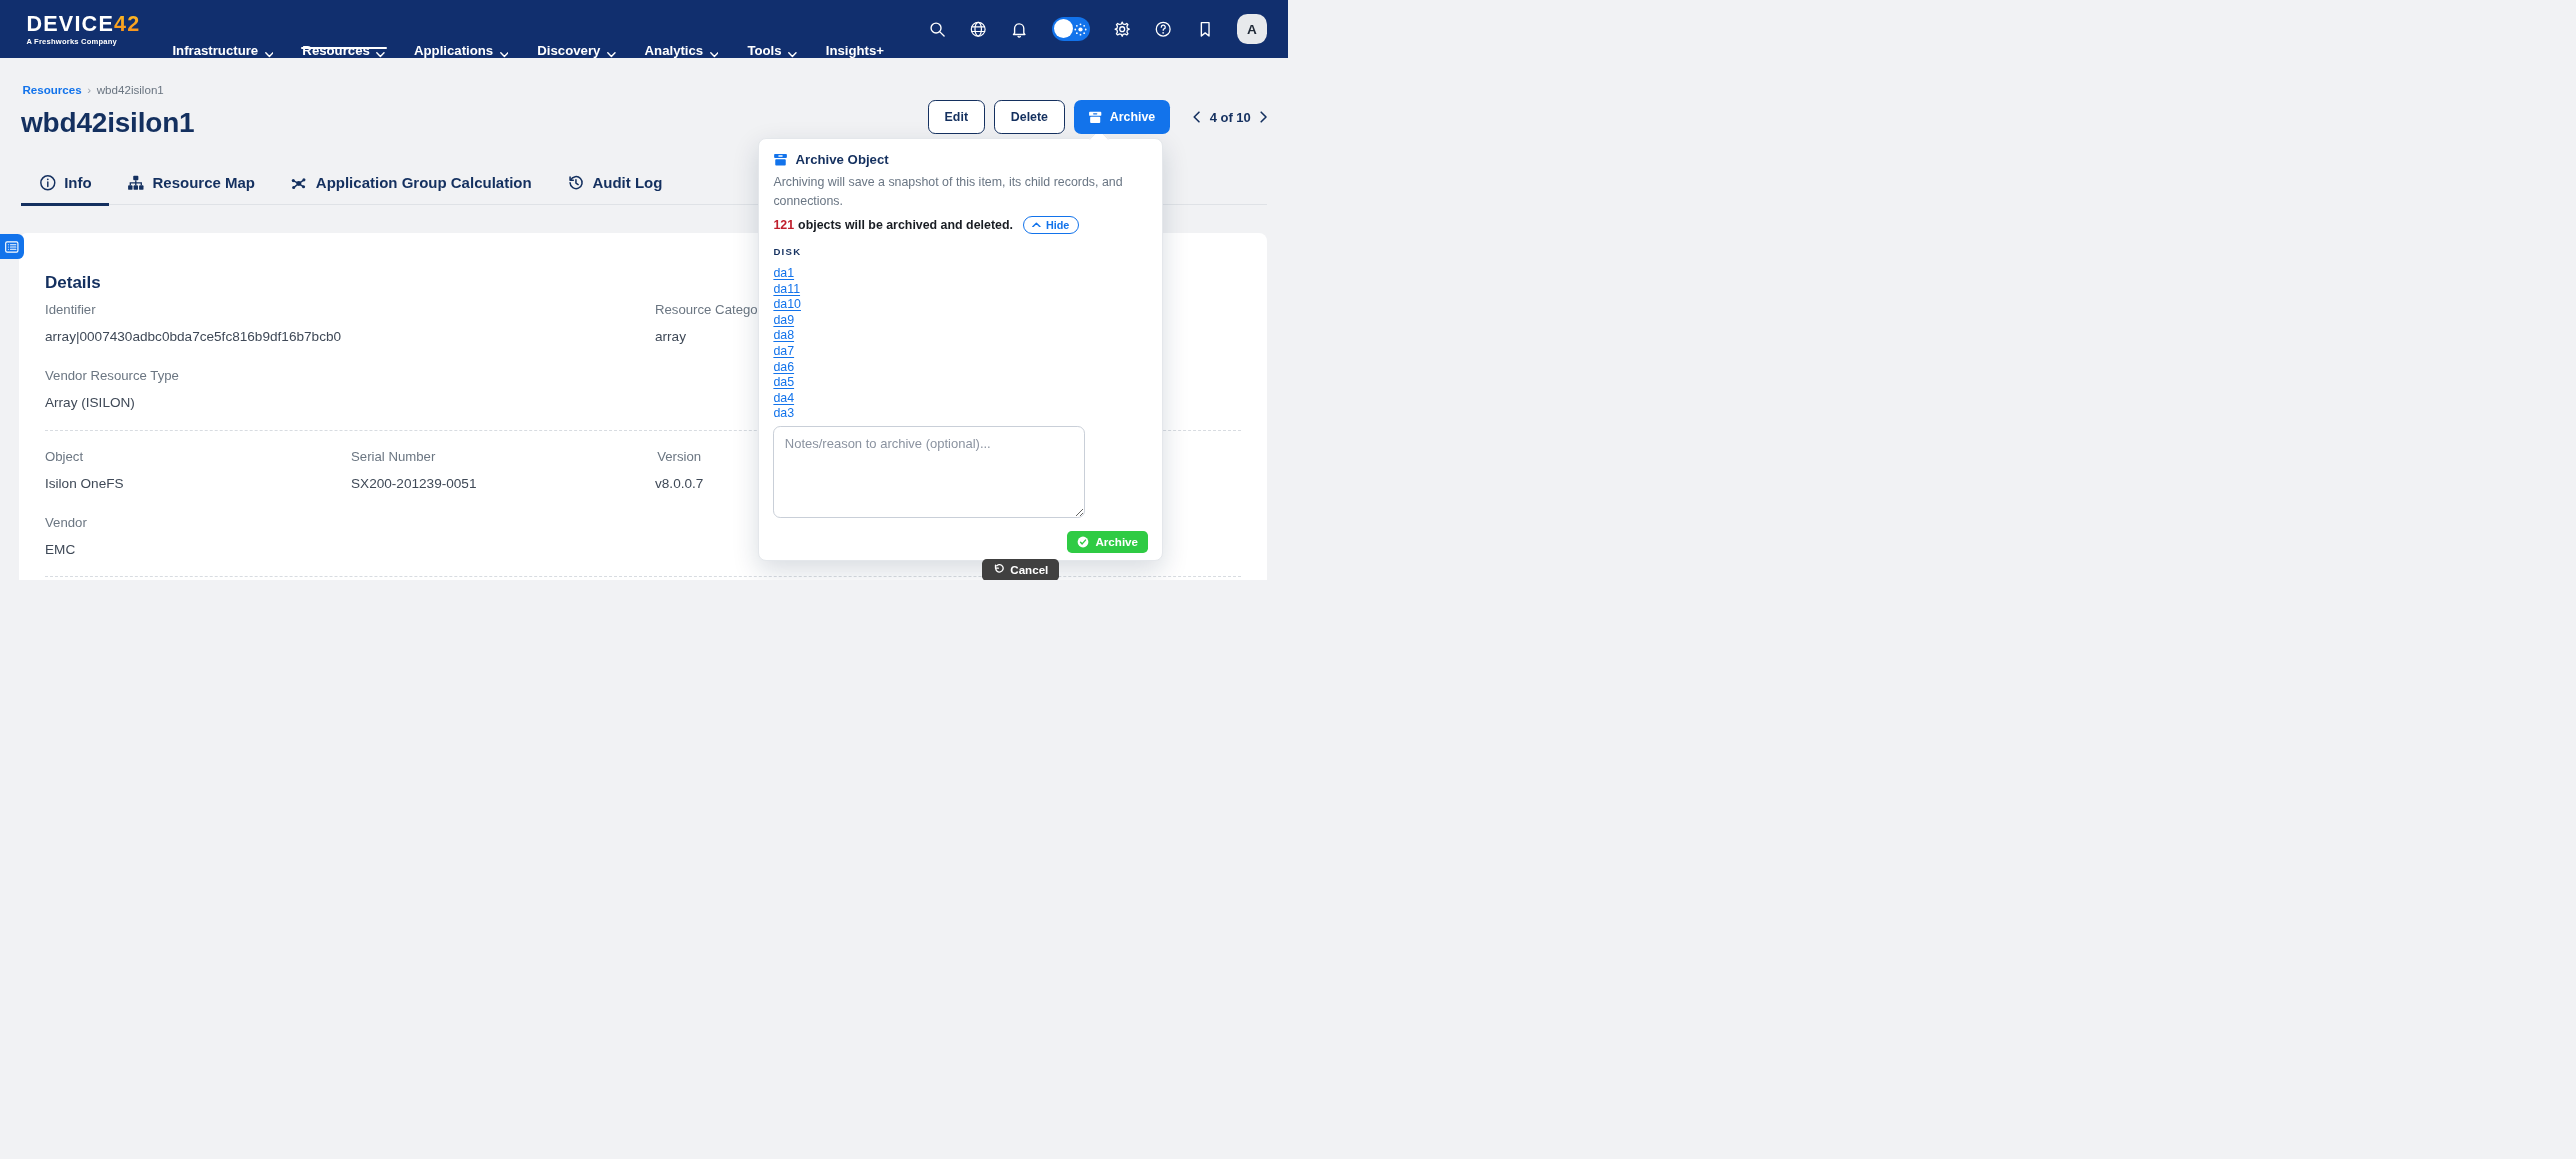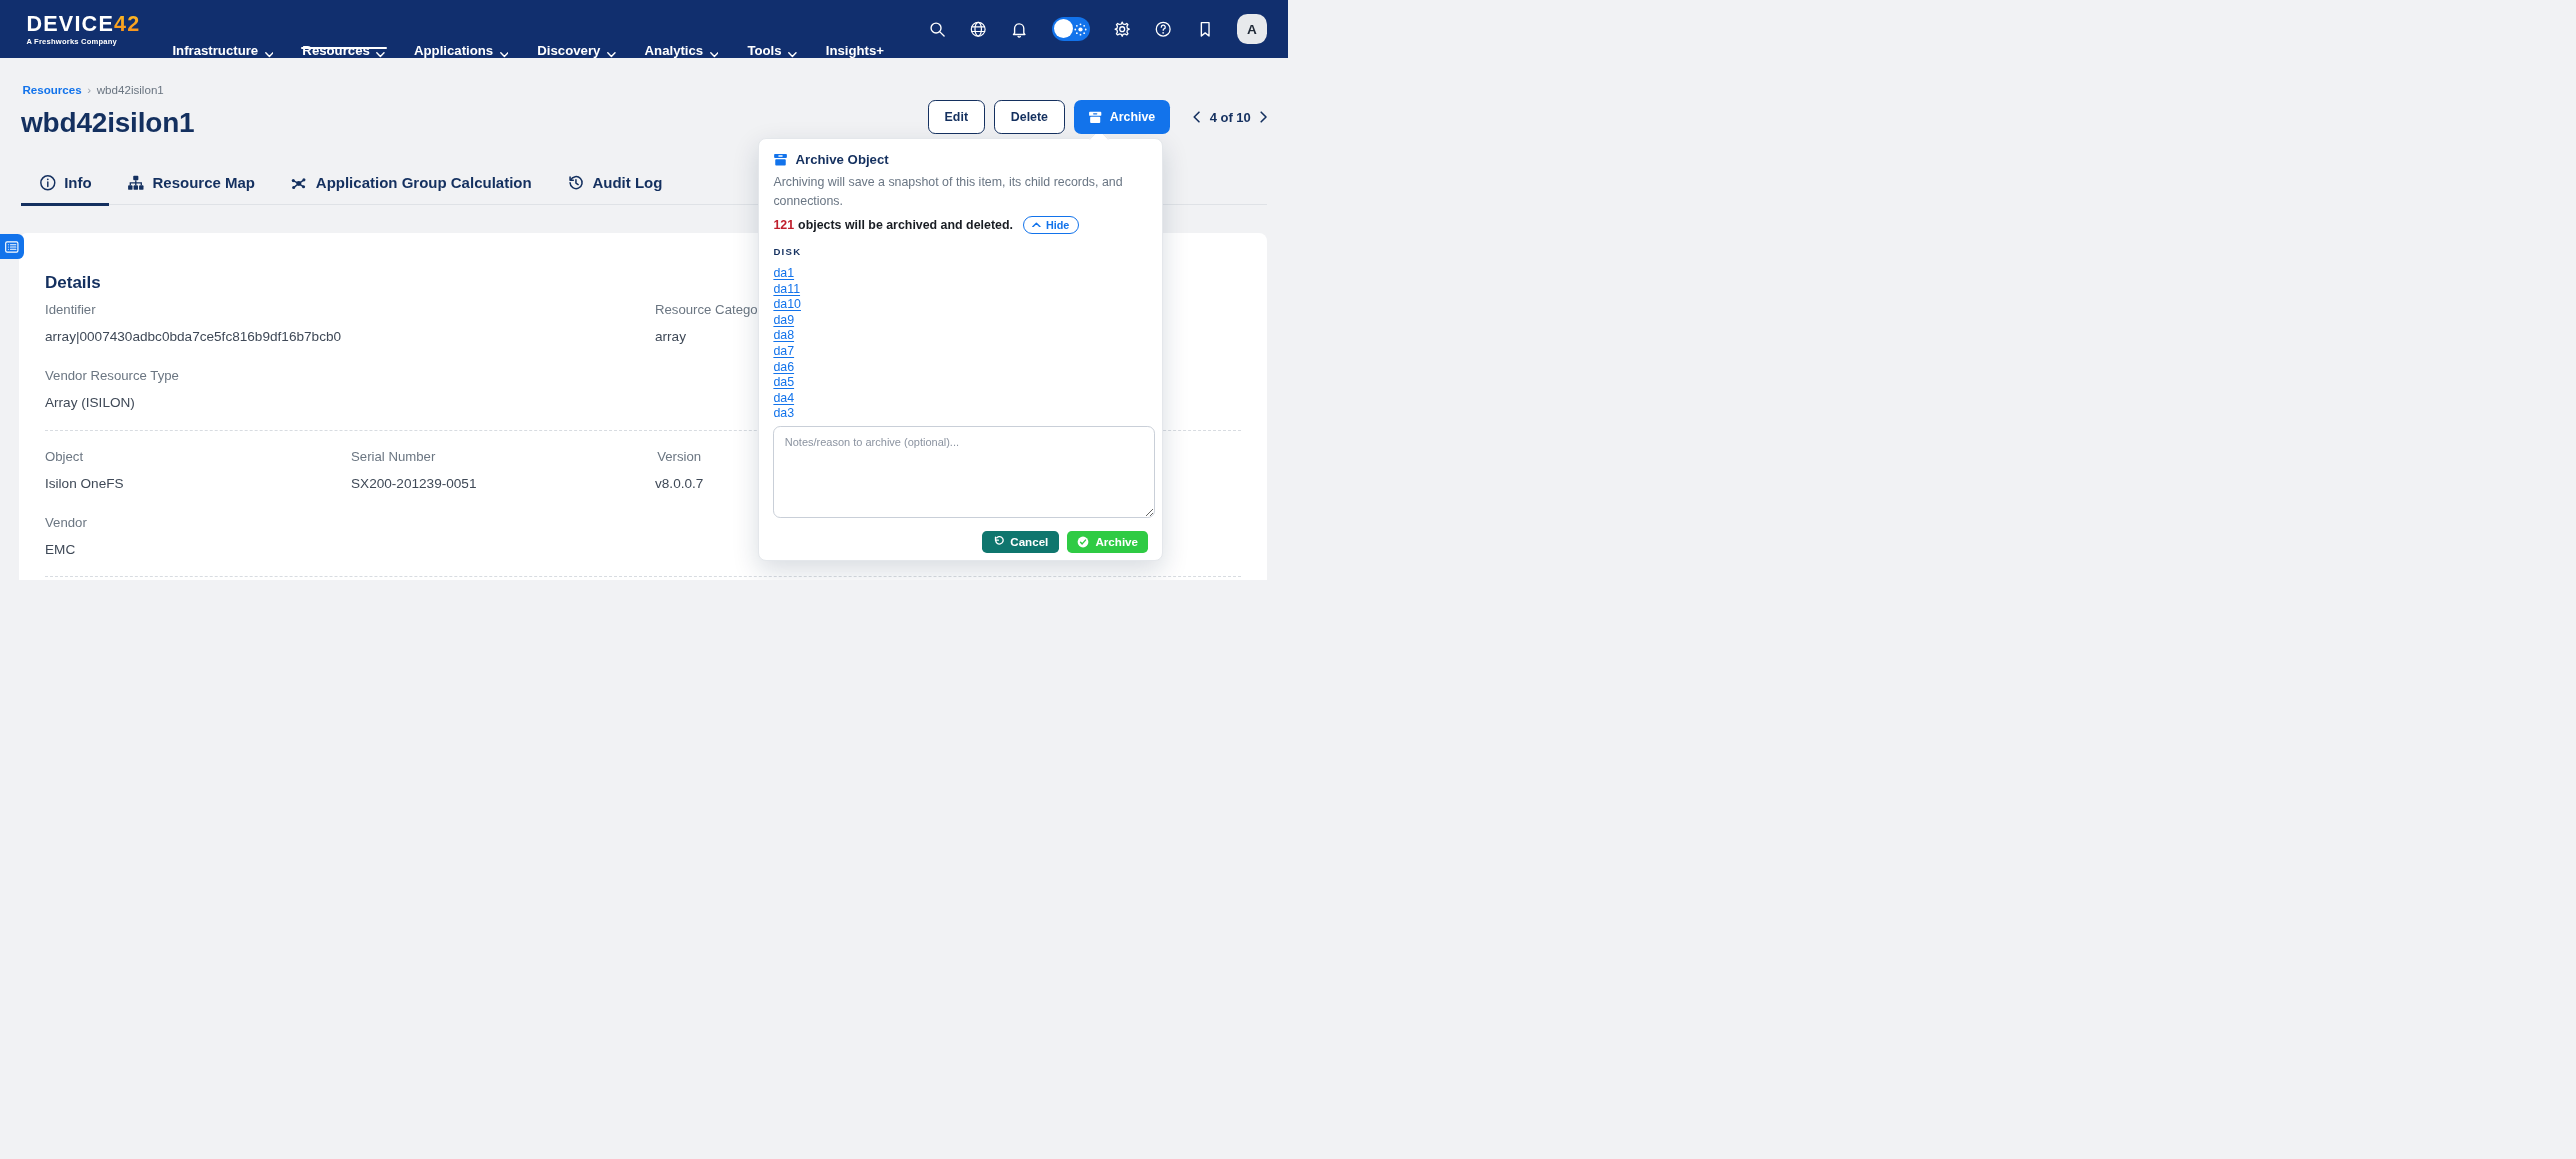--- a/index.html
+++ b/index.html
@@ -72,27 +72,27 @@
     font-size:13.2px;font-weight:700;color:#14305F;}
   .popup-desc{position:absolute;left:14.4px;top:34px;width:372px;font-size:12.4px;color:#6A7684;line-height:1.5;}
   .popup-count{position:absolute;left:14.4px;top:77px;font-size:12.4px;font-weight:700;color:#191D23;display:flex;align-items:center;}
   .popup-count .num{color:#C01F2D;margin-right:4px;}
   .hide-pill{display:inline-flex;align-items:center;gap:4.8px;margin-left:9.6px;border:1.3px solid #1273EB;
     border-radius:800px;padding:1.6px 8.8px 2.4px;color:#1273EB;font-size:10.8px;font-weight:700;cursor:pointer;background:#fff;font-family:inherit;}
   .disk-head{position:absolute;left:14.4px;top:107px;font-size:9.6px;font-weight:700;color:#14305F;letter-spacing:1.3px;}
   .disk-list{position:absolute;left:14.4px;top:127px;height:151px;overflow:hidden;width:160px;}
   .disk-link{display:block;font-size:12.4px;color:#1273EB;text-decoration:underline;text-underline-offset:2.4px;
     line-height:15.6px;cursor:pointer;width:max-content;}
-  .notes{position:absolute;left:14.4px;top:287px;width:382px;height:92px;box-sizing:border-box;
-    border:1.2px solid #C9CFD8;border-radius:7.2px;padding:8.8px 10.4px;font-size:11px;color:#3F4957;
+  .notes{position:absolute;left:14.4px;top:287px;width:312px;height:92px;box-sizing:border-box;
+    border:1.2px solid #C9CFD8;border-radius:7.2px;padding:8.8px 10.4px;font-size:13px;color:#3F4957;
     font-family:inherit;resize:both;outline:none;}
   .notes::placeholder{color:#8B93A0;}
   .popup-btns{position:absolute;right:13.6px;top:392px;display:flex;gap:8px;}
-  .btn-cancel{background:#0f766e;color:#fff;font-weight:700;font-size:11.6px;border:none;border-radius:4.8px;
-    height:21.6px;padding:0 10.4px;display:flex;align-items:center;gap:6.4px;cursor:pointer;font-family:inherit;}
+  .btn-cancel{background:#404040;color:#fff;font-weight:700;font-size:11.6px;border:none;border-radius:4.8px;
+    height:21.6px;padding:0 10.4px;display:flex;align-items:center;gap:6.4px;cursor:pointer;font-family:inherit;margin-top:28px;}
   .btn-green{background:#2FCB44;color:#fff;font-weight:700;font-size:11.6px;border:none;border-radius:4.8px;
     height:21.6px;padding:0 10.4px;display:flex;align-items:center;gap:6.4px;cursor:pointer;font-family:inherit;}
 </style>
 </head>
 <body>
 
 <div class="navbar">
   <div class="logo">
     <div class="logo-main"><span>DEVICE</span><span class="accent">42</span></div>
     <div class="logo-tag">A Freshworks Company</div>

